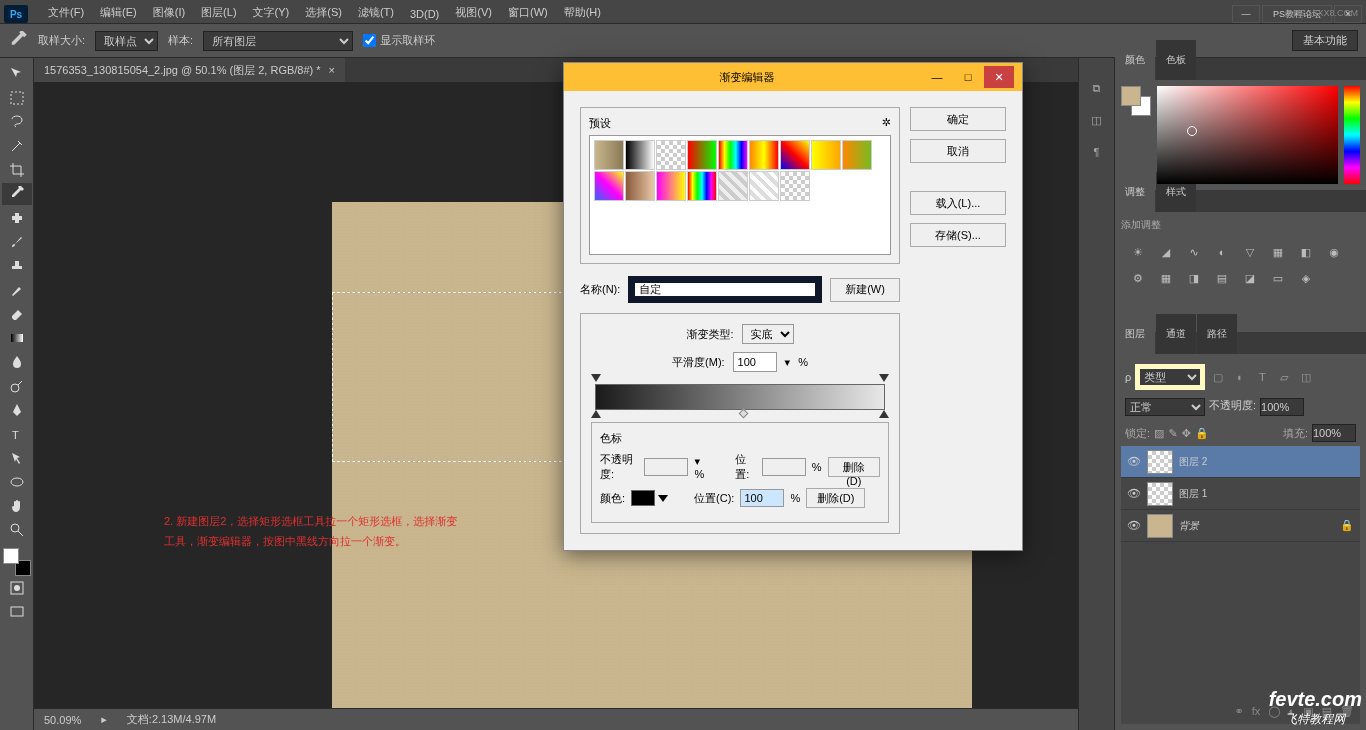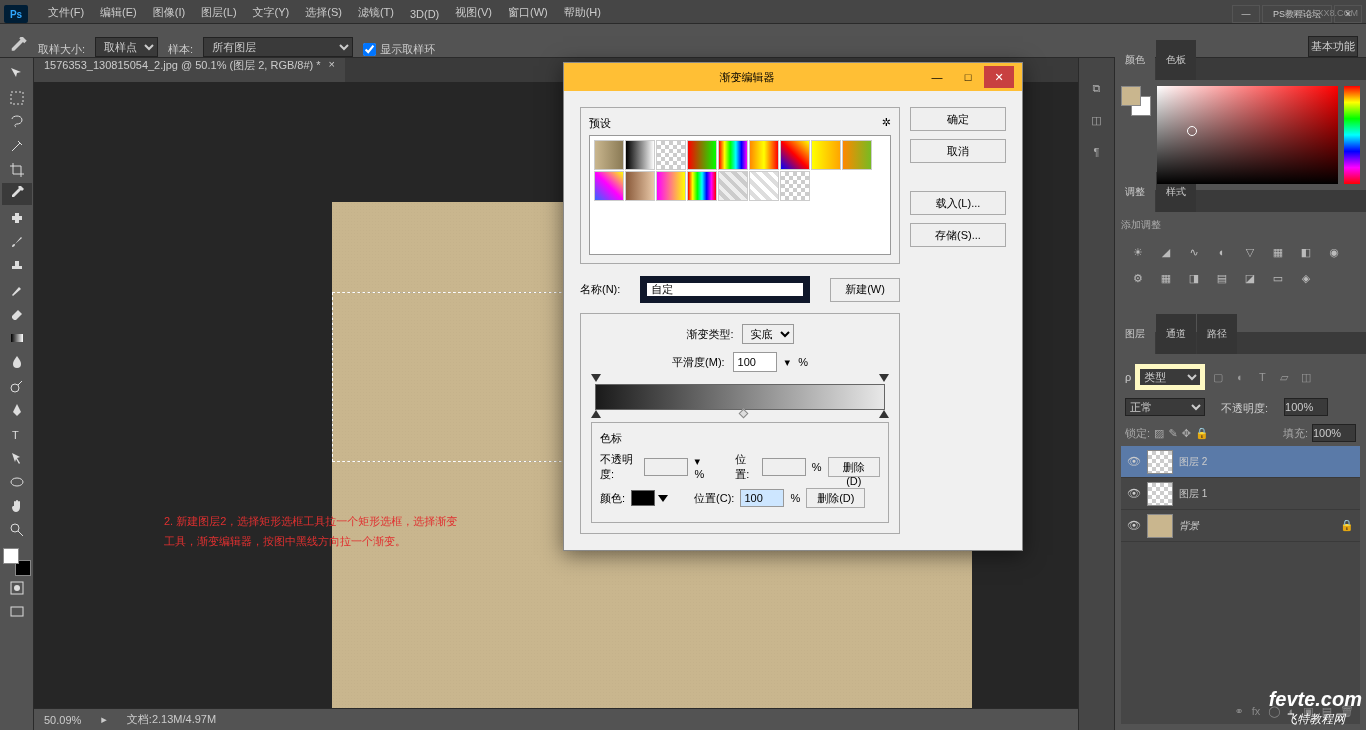--- a/index.html
+++ b/index.html
@@ -3,37 +3,37 @@
 <meta charset="utf-8">
 <style>
 *{margin:0;padding:0;box-sizing:border-box;font-family:"Microsoft YaHei",sans-serif;font-size:11px}
 body{background:#464646;width:1366px;height:730px;overflow:hidden;color:#ccc}
 .menubar{background:#464646;height:24px;display:flex;align-items:flex-end;padding:0 4px;border-bottom:1px solid #2a2a2a}
 .ps-logo{width:24px;height:18px;background:#001e36;color:#31a8ff;display:flex;align-items:center;justify-content:center;font-weight:bold;font-size:10px;border-radius:2px;margin-right:12px}
 .menu-item{padding:3px 8px;cursor:pointer}
 .menubar-right{margin-left:auto;display:flex;gap:2px}
 .win-btn{width:28px;height:18px;border:1px solid #555;display:flex;align-items:center;justify-content:center;font-size:9px}
 .watermark-text{position:absolute;right:8px;top:8px;font-size:9px;color:#888}
-.optbar{background:#535353;height:34px;display:flex;align-items:flex-end;padding:0 8px;gap:10px;border-bottom:1px solid #2a2a2a}
+.optbar{background:#535353;height:34px;display:flex;align-items:center;padding:0 8px;gap:10px;border-bottom:1px solid #2a2a2a}
 .tool-icon-small{width:20px;height:20px;display:flex;align-items:center;justify-content:center}
 .optbar label{color:#ccc}
 .optbar select{background:#3a3a3a;color:#ccc;border:1px solid #222;height:20px;padding:0 4px}
 .checkbox-opt{display:flex;align-items:center;gap:4px}
-.basic-func{margin-left:auto;background:#3a3a3a;padding:2px 2px;border:1px solid #222}
+.basic-func{margin-left:auto;background:#3a3a3a;padding:2px 10px;border:1px solid #222}
 .main{display:flex;height:672px}
 .toolbar{width:34px;background:#535353;border-right:1px solid #2a2a2a;display:flex;flex-direction:column;padding-top:4px}
 .tool{width:30px;height:22px;display:flex;align-items:center;justify-content:center;margin:1px auto;cursor:pointer;color:#ddd}
 .tool.active{background:#3a3a3a}
 .tool svg{width:16px;height:16px}
 .tool-colors{margin-top:6px;position:relative;height:28px;width:28px;margin-left:3px}
 .fg-color{position:absolute;width:16px;height:16px;background:#fff;border:1px solid #888;top:0;left:0}
 .bg-color{position:absolute;width:16px;height:16px;background:#000;border:1px solid #888;bottom:0;right:0}
 .canvas-area{flex:1;background:#262626;position:relative;display:flex;flex-direction:column}
 .doc-tab{height:24px;background:#3a3a3a;display:flex;align-items:center}
-.doc-tab-item{padding:0 10px;height:100%;display:flex;align-items:flex-start;background:#464646;gap:8px;font-size:10px}
+.doc-tab-item{padding:0 10px;height:100%;display:flex;align-items:center;background:#464646;gap:8px;font-size:10px}
 .doc-close{cursor:pointer}
 .canvas-viewport{flex:1;position:relative;overflow:hidden}
 .canvas-paper{position:absolute;left:298px;top:120px;width:640px;height:520px;background:#c9b68e;background-image:radial-gradient(circle,rgba(0,0,0,0.02) 1px,transparent 1px);background-size:3px 3px}
 .selection{position:absolute;border:1px dashed #000;left:298px;top:210px;width:260px;height:170px}
 .selection::before{content:"";position:absolute;border:1px dashed #fff;inset:-1px}
 .annotation{position:absolute;left:130px;top:430px;color:#e03030;font-size:24px;font-family:"KaiTi","STKaiti",serif;line-height:1.8}
 .statusbar{height:22px;background:#535353;display:flex;align-items:center;padding:0 10px;gap:20px;font-size:10px;border-top:1px solid #2a2a2a}
 .collapsed-panels{width:36px;background:#464646;border-left:1px solid #2a2a2a;display:flex;flex-direction:column;padding-top:20px;gap:12px;align-items:center}
 .collapsed-panels .ico{width:20px;height:20px;display:flex;align-items:center;justify-content:center;color:#aaa}
 .right-panels{width:252px;background:#464646;border-left:1px solid #2a2a2a;display:flex;flex-direction:column}
@@ -49,21 +49,21 @@
 .color-cursor{position:absolute;width:10px;height:10px;border:1px solid #fff;border-radius:50%;left:30px;top:40px}
 .hue-strip{width:16px;background:linear-gradient(to bottom,#f00,#ff0,#0f0,#0ff,#00f,#f0f,#f00)}
 .adjust-panel{height:120px}
 .adjust-label{font-size:10px;color:#aaa;margin-bottom:8px}
 .adjust-icons{display:flex;flex-wrap:wrap;gap:10px;padding:4px 8px}
 .adjust-icons span{width:18px;height:16px;color:#bbb;display:flex;align-items:center;justify-content:center}
 .layers-panel{flex:1;display:flex;flex-direction:column}
 .layer-filter{display:flex;gap:4px;padding:4px;align-items:center}
 .layer-filter select{background:#3a3a3a;color:#ccc;border:5px solid #fef9c3;height:26px;flex:0 0 70px}
 .layer-filter .fico{width:18px;height:16px;display:flex;align-items:center;justify-content:center;color:#999}
-.layer-opts{display:flex;gap:16px;padding:4px;align-items:flex-end}
+.layer-opts{display:flex;gap:4px;padding:4px;align-items:flex-start}
 .layer-opts select,.layer-opts input{background:#3a3a3a;color:#ccc;border:1px solid #222;height:18px}
 .layer-lock{display:flex;gap:4px;padding:4px;align-items:center;font-size:10px;color:#aaa}
 .layer-list{flex:1;background:#464646;overflow:auto}
 .layer-row{display:flex;align-items:center;height:32px;padding:0 6px;gap:6px;border-bottom:1px solid #3a3a3a}
 .layer-row.selected{background:#5a7aa8}
 .layer-vis{width:14px}
 .layer-thumb{width:26px;height:24px;background:#fff;border:1px solid #888}
 .layer-thumb.checker{background:repeating-conic-gradient(#ccc 0 25%,#fff 0 50%) 0 0/8px 8px}
 .layer-thumb.paper{background:#c9b68e}
 .layer-name{flex:1;font-size:10px}
@@ -77,21 +77,21 @@
 .dlg-min{background:#ffbf35}
 .dlg-max{background:#ffbf35}
 .dlg-close{background:#c84040;color:#fff}
 .dialog-body{padding:16px;display:flex;gap:10px}
 .dialog-left{flex:1}
 .presets-box{border:1px solid #aaa;padding:8px}
 .presets-header{display:flex;justify-content:space-between;font-size:11px;margin-bottom:4px}
 .preset-grid{background:#fff;border:1px solid #999;padding:4px;height:120px;overflow:auto}
 .preset-row{display:flex;gap:1px;margin-bottom:1px}
 .preset-sw{width:30px;height:30px;border:1px solid #ccc}
-.name-row{display:flex;align-items:center;gap:20px;margin-top:12px}
+.name-row{display:flex;align-items:center;gap:8px;margin-top:12px}
 .name-row input{flex:1;border:7px solid #0f172a;padding:2px 4px;height:27px}
 .grad-editor{border:1px solid #aaa;padding:10px;margin-top:10px}
 .grad-row{display:flex;align-items:center;gap:8px;margin-bottom:8px;justify-content:center}
 .grad-row select,.grad-row input{border:1px solid #999;height:20px;padding:0 4px}
 .grad-bar-wrap{position:relative;margin:12px 0;padding:0 4px}
 .grad-bar{height:26px;background:linear-gradient(to right,#1a1a1a,#e8e8e8);border:1px solid #666}
 .stop-top{position:absolute;top:-10px;width:10px;height:10px}
 .stop-bot{position:absolute;bottom:-10px;width:10px;height:10px}
 .stop-marker{width:0;height:0;border-left:5px solid transparent;border-right:5px solid transparent}
 .stop-top .stop-marker{border-top:8px solid #333}

